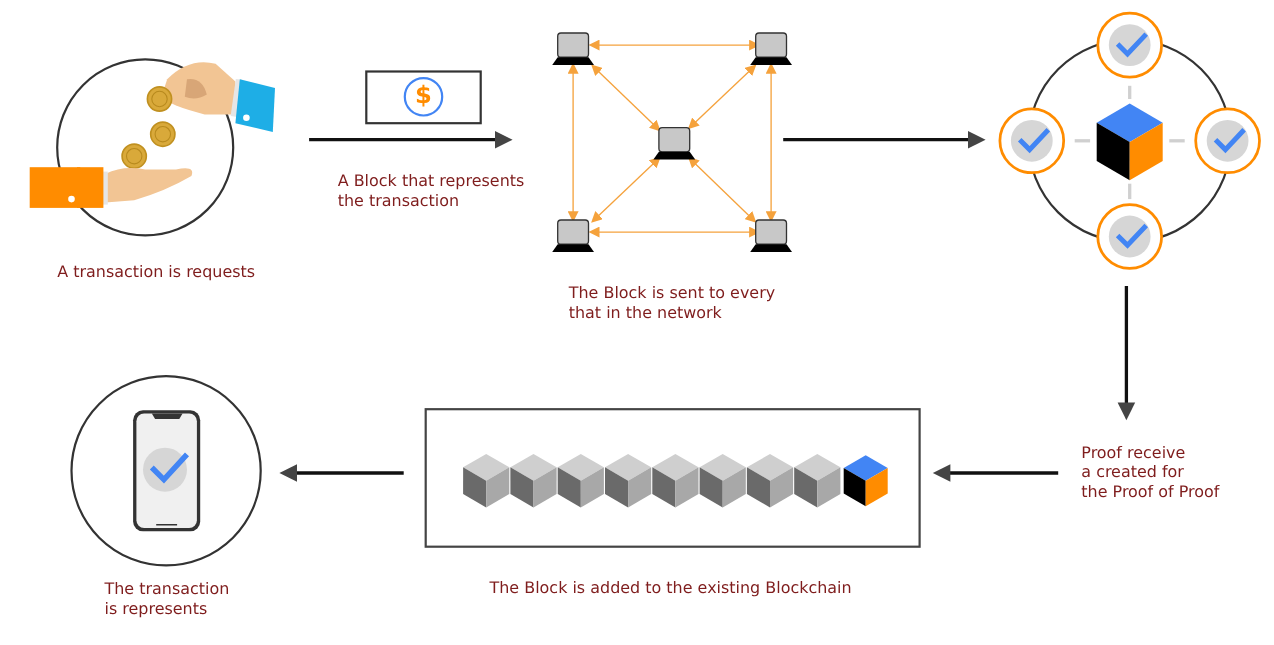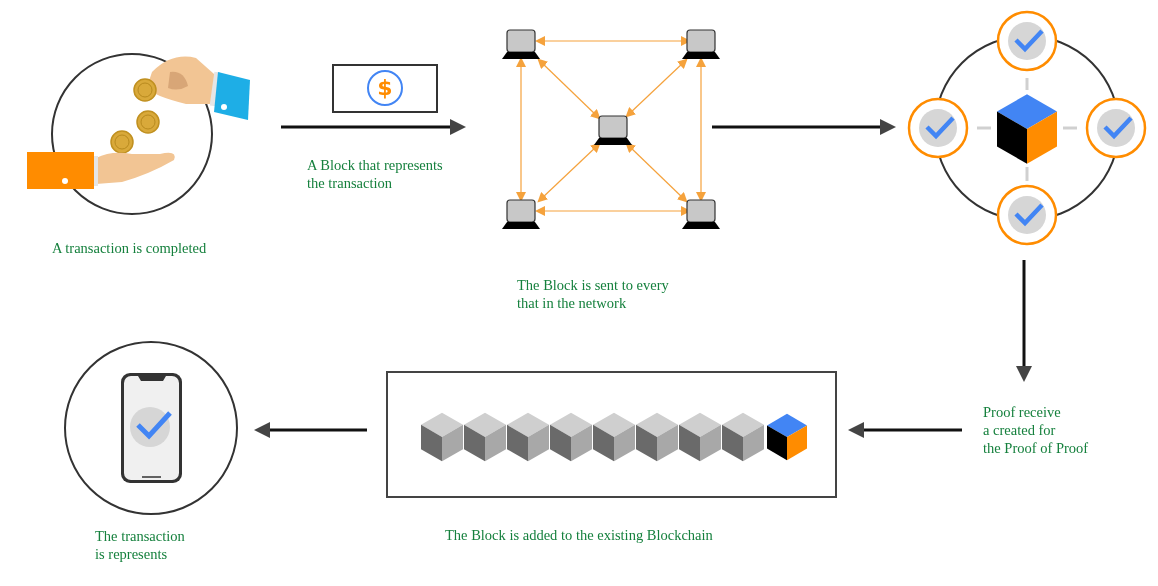--- a/index.html
+++ b/index.html
@@ -1,18 +1,18 @@
 <!DOCTYPE html>
 <html><head>
 <meta charset="utf-8">
 <style>
   html,body{margin:0;padding:0;background:#fff;}
   body{width:1158px;height:586px;position:relative;overflow:hidden;font-family:"DejaVu Sans","Liberation Sans",sans-serif;color:#333;}
   .abs{position:absolute;}
-  .lbl{position:absolute;font-size:14.5px;line-height:18px;color:#15803d;white-space:nowrap;font-family:Liberation Serif, serif;}
+  .lbl{position:absolute;font-size:14.5px;line-height:18px;color:#7f1d1d;white-space:nowrap;}
   svg.full{position:absolute;left:0;top:0;}
 </style>
 </head>
 <body>
 
 <svg class="full" width="1158" height="586" viewBox="0 0 1158 586">
   <defs>
     <marker id="ah" markerWidth="10" markerHeight="10" refX="5" refY="5" orient="auto" markerUnits="userSpaceOnUse">
       <path d="M0,0 L10,5 L0,10 z" fill="#f5a23c"></path>
     </marker>
@@ -208,27 +208,27 @@
       <line x1="142" y1="477" x2="161" y2="477" stroke="#333" stroke-width="1.5"></line>
       <circle cx="150" cy="427" r="20" fill="#d6d6d6"></circle>
       <path d="M138,425 L149,436 L170,413" fill="none" stroke="#4285f4" stroke-width="5" stroke-linejoin="miter"></path>
     </g>
   </g>
 </svg>
 
 <div class="abs" style="left:368px;top:72px;width:34px;height:32px;text-align:center;font-size:22px;line-height:32px;color:#ff8c00;font-weight:bold;">$</div>
 
 <div class="lbl" style="left:52px;top:239px;">
-  <div>A transaction is completed</div>
+  <div>A transaction is requests</div>
 </div>
 <div class="lbl" style="left:307px;top:156px;">
   <div>A Block that represents</div>
   <div>the transaction</div>
 </div>
-<div class="lbl" style="left:517px;top:258px;margin-top:18px;">
+<div class="lbl" style="left:517px;top:258px;">
   <div>The Block is sent to every</div>
   <div>that in the network</div>
 </div>
 <div class="lbl" style="left:983px;top:403px;">
   <div>Proof receive</div>
   <div>a created for</div>
   <div>the Proof of Proof</div>
 </div>
 <div class="lbl" style="left:445px;top:526px;text-align:right;">
   <div>The Block is added to the existing Blockchain</div>

